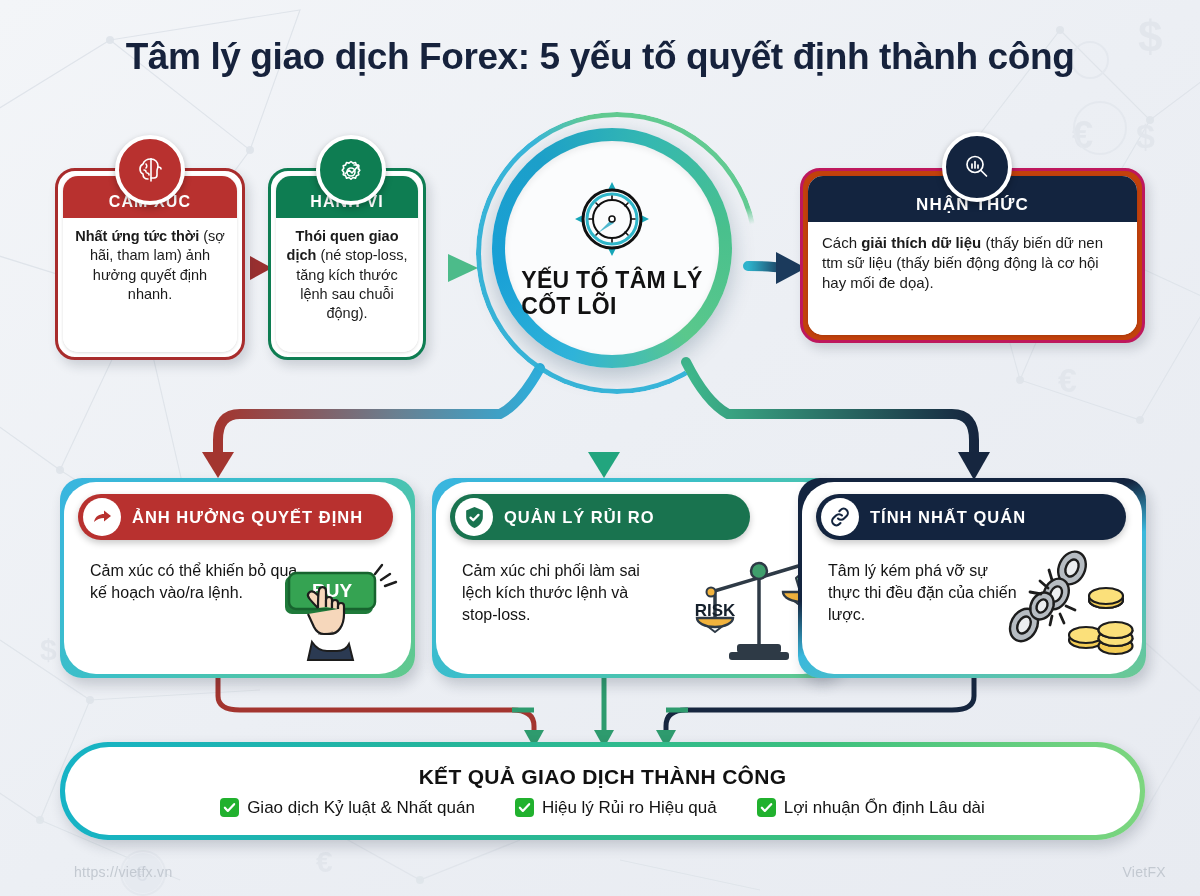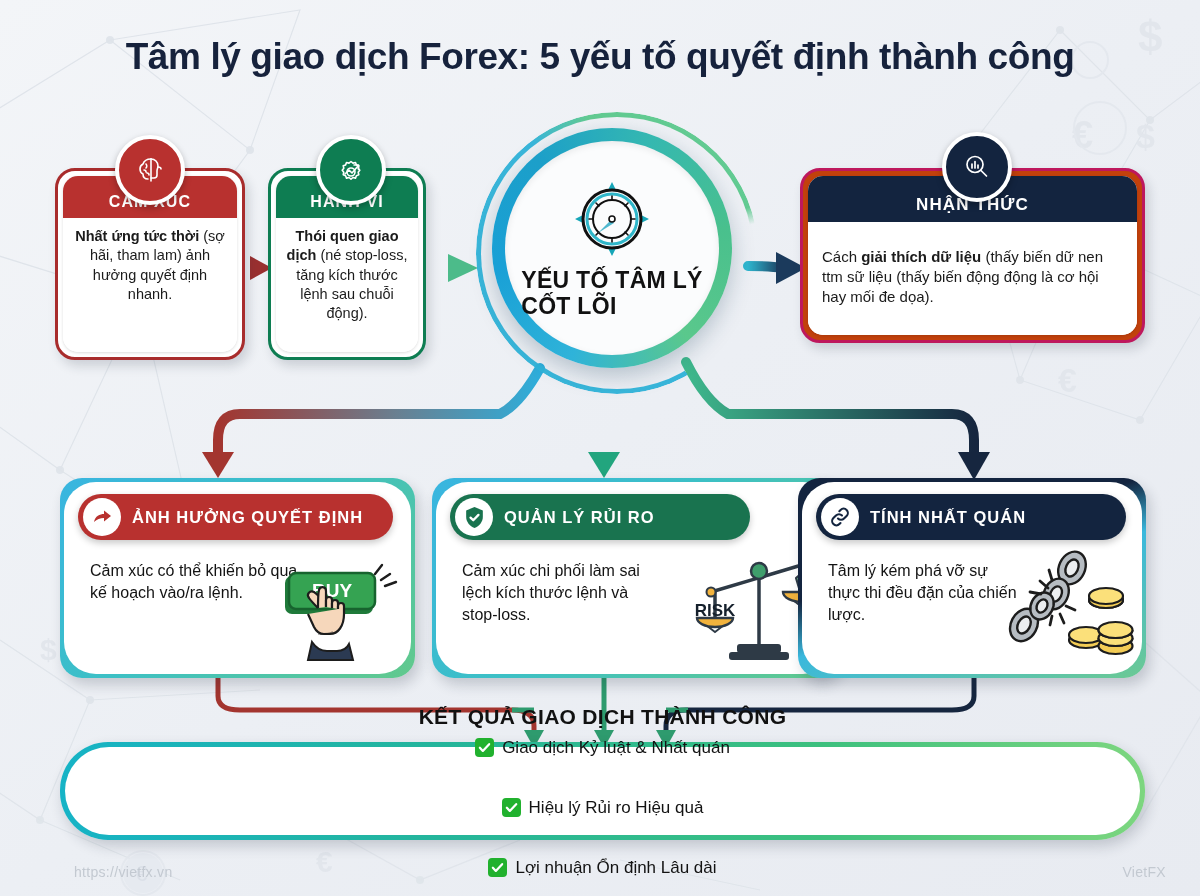--- a/index.html
+++ b/index.html
@@ -42,21 +42,21 @@
 
   
   #c-behav{left:268px;top:168px;width:158px;height:192px;background:#fff;border:3px solid #0e7d52;}
   #c-behav .hd{background:#0e7d52;height:42px;font-size:16px;}
   #c-behav .bd{font-size:14.5px;line-height:1.33;text-align:center;padding:9px 8px;font-weight:500;}
   #b-behav{left:316px;top:135px;width:62px;height:62px;background:#0e7d52;}
 
   
   #c-percep{left:800px;top:168px;width:345px;height:175px;background:#c2410c;border:3px solid #be185d;}
   #c-percep .hd{background:#13243f;height:46px;font-size:17px;}
-  #c-percep .bd{font-size:15px;line-height:1.34;text-align:left;padding:25px 14px;font-weight:500;}
+  #c-percep .bd{font-size:15px;line-height:1.34;text-align:left;padding:11px 14px;font-weight:500;}
   #b-percep{left:942px;top:132px;width:62px;height:62px;background:#13243f;}
 
   .tcard .bd b{font-weight:bold;}
 
   
   #hub{position:absolute;left:492px;top:128px;width:240px;height:240px;border-radius:50%;
        background:conic-gradient(from 200deg,#2fb3d9,#19a0d6,#1c9fc9,#35b8b0,#49c08d,#5ac88c,#2fb3d9);
        padding:13px;box-sizing:border-box;z-index:5;
        box-shadow:0 8px 22px rgba(25,60,90,.26);}
   #hub .core{width:100%;height:100%;border-radius:50%;background:#fbfcfd;
@@ -93,21 +93,21 @@
   #bc3 .pill{width:310px;background:#13243f;}
 
   
   #banner{position:absolute;left:60px;top:742px;width:1085px;height:98px;border-radius:48px;
       padding:5px;box-sizing:border-box;
       background:linear-gradient(90deg,#16b3c6 0%,#24b59b 35%,#3cc07e 70%,#7dd67f 100%);
       box-shadow:3px 6px 14px rgba(30,40,60,.2);}
   #banner .bin{width:100%;height:100%;border-radius:44px;background:#fff;
       display:flex;flex-direction:column;align-items:center;justify-content:center;}
   #banner .btitle{font-size:21px;font-weight:bold;color:#111;letter-spacing:.3px;margin-bottom:9px;}
-  #banner .brow{display:flex;align-items:center;gap:40px;flex-direction:column;}
+  #banner .brow{display:flex;align-items:center;gap:40px;}
   #banner .bitem{display:flex;align-items:center;gap:8px;font-size:17px;color:#131313;}
   .chk{width:19px;height:19px;border-radius:4px;background:#21b12e;flex:0 0 auto;
       display:flex;align-items:center;justify-content:center;}
   .chk svg{display:block;}
 
   
   .foot{position:absolute;bottom:16px;font-size:14px;color:#c3c9d1;letter-spacing:.3px;}
   #foot-l{left:34px;margin-left:40px;}
   #foot-r{right:34px;}
 

